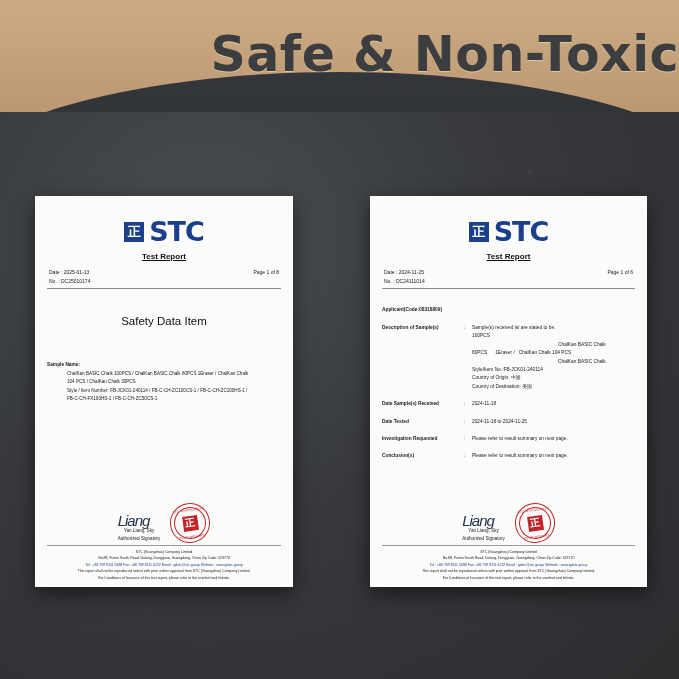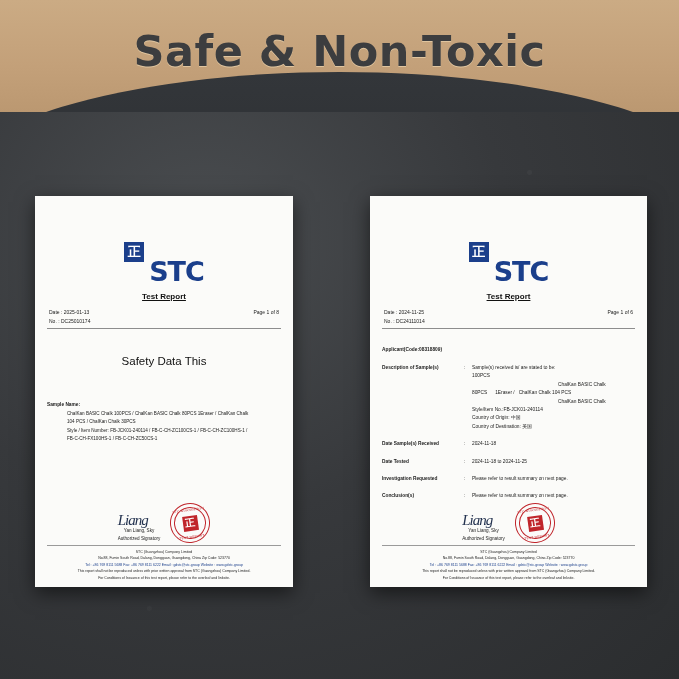--- a/index.html
+++ b/index.html
@@ -18,23 +18,23 @@
     position:absolute;left:0;top:0;width:679px;height:112px;
     background:linear-gradient(180deg,#cbab84 0%,#c3a079 60%,#bb9871 100%);
     overflow:hidden;
   }
   .banner:after{
     content:"";position:absolute;left:-8%;top:72px;width:116%;height:120px;
     border-radius:50%/100% 100% 0 0;
     background:linear-gradient(180deg,#33363a 0%,#2d3033 100%);
   }
   .banner-title{
-    position:absolute;left:0;top:26px;width:679px;text-align:center;
+    position:absolute;left:0;top:26px;width:679px;text-align:right;
     font-family:"DejaVu Sans", sans-serif;
-    font-weight:bold;font-size:43px;letter-spacing:0.5px;
+    font-weight:bold;font-size:49px;letter-spacing:0.5px;
     color:#3c3d3f;
     text-shadow:0 1px 0 #e0c59f;
   }
   
   .board-noise{
     position:absolute;left:0;top:90px;width:679px;height:589px;
     background-image:
       radial-gradient(circle at 12% 20%, rgba(255,255,255,.035) 0 2px, transparent 3px),
       radial-gradient(circle at 78% 14%, rgba(255,255,255,.03) 0 2px, transparent 3px),
       radial-gradient(circle at 40% 62%, rgba(255,255,255,.025) 0 2px, transparent 3px),
@@ -55,21 +55,21 @@
 
   
   .logo-row{display:flex;align-items:center;justify-content:center;gap:5px;margin-top:22px;}
   .logo-mark{
     width:20px;height:20px;background:#1b3f8b;color:#fff;
     font-family:"DejaVu Sans", sans-serif;font-size:13px;font-weight:bold;
     display:flex;align-items:center;justify-content:center;line-height:1;
   }
   .logo-text{
     font-family:"DejaVu Sans", sans-serif;font-weight:bold;font-size:27px;
-    letter-spacing:-1px;color:#1b3f8b;line-height:1;margin-top:40px;
+    letter-spacing:-1px;color:#1b3f8b;line-height:1;
   }
   .report-title{
     text-align:center;font-size:8px;font-weight:bold;margin-top:7px;
     text-decoration:underline;color:#111;
   }
   
   .meta{
     display:flex;justify-content:space-between;align-items:flex-start;
     margin:7px 14px 0 14px;font-size:5px;line-height:1.7;color:#1b1b1b;
   }
@@ -99,21 +99,21 @@
   .row .c{width:8px;flex:0 0 8px;}
   .row .v{flex:1;}
   .row .v div{white-space:pre;}
   .indent2{padding-left:86px;}
 
   
   .sig-area{position:absolute;left:0;bottom:44px;width:100%;}
   .sig-inner{display:flex;justify-content:center;align-items:flex-end;gap:10px;}
   .sig-name{text-align:center;font-size:4.6px;line-height:1.7;color:#1b1b1b;}
   .sig-script{
-    font-family:Liberation Serif, serif;font-style:italic;font-size:15px;
+    font-family:Liberation Sans, sans-serif;font-style:italic;font-size:15px;
     color:#23324f;margin-bottom:-2px;letter-spacing:-1px;
   }
   .stamp{
     width:38px;height:38px;border-radius:50%;
     border:1.6px solid #c0252b;color:#c0252b;
     display:flex;align-items:center;justify-content:center;
     position:relative;transform:rotate(-8deg);
     background:rgba(255,255,255,.2);
   }
   .stamp:after{
@@ -167,21 +167,21 @@
         </div>
         <div>
           <span>No.</span>
           <span>: DC25010174</span>
         </div>
       </div>
       <div class="right">Page 1 of 8</div>
     </div>
     <hr class="rule">
 
-    <div class="sds-title">Safety Data This</div>
+    <div class="sds-title">Safety Data Item</div>
 
     <div class="sample-block">
       <span class="lbl">Sample Name:</span>
       <span class="val">ChalKan BASIC Chalk 100PCS / ChalKan BASIC Chalk 80PCS 1Eraser / ChalKan Chalk</span>
       <span class="val">104 PCS / ChalKan Chalk 30PCS</span>
       <span class="val">Style / Item Number: FB-JCK01-240114 / FB-C-CH-ZC100CS-1 / FB-C-CH-ZC100HS-1 /</span>
       <span class="val">FB-C-CH-FX100HS-1 / FB-C-CH-ZC50CS-1</span>
     </div>
 
     <div class="sig-area">

